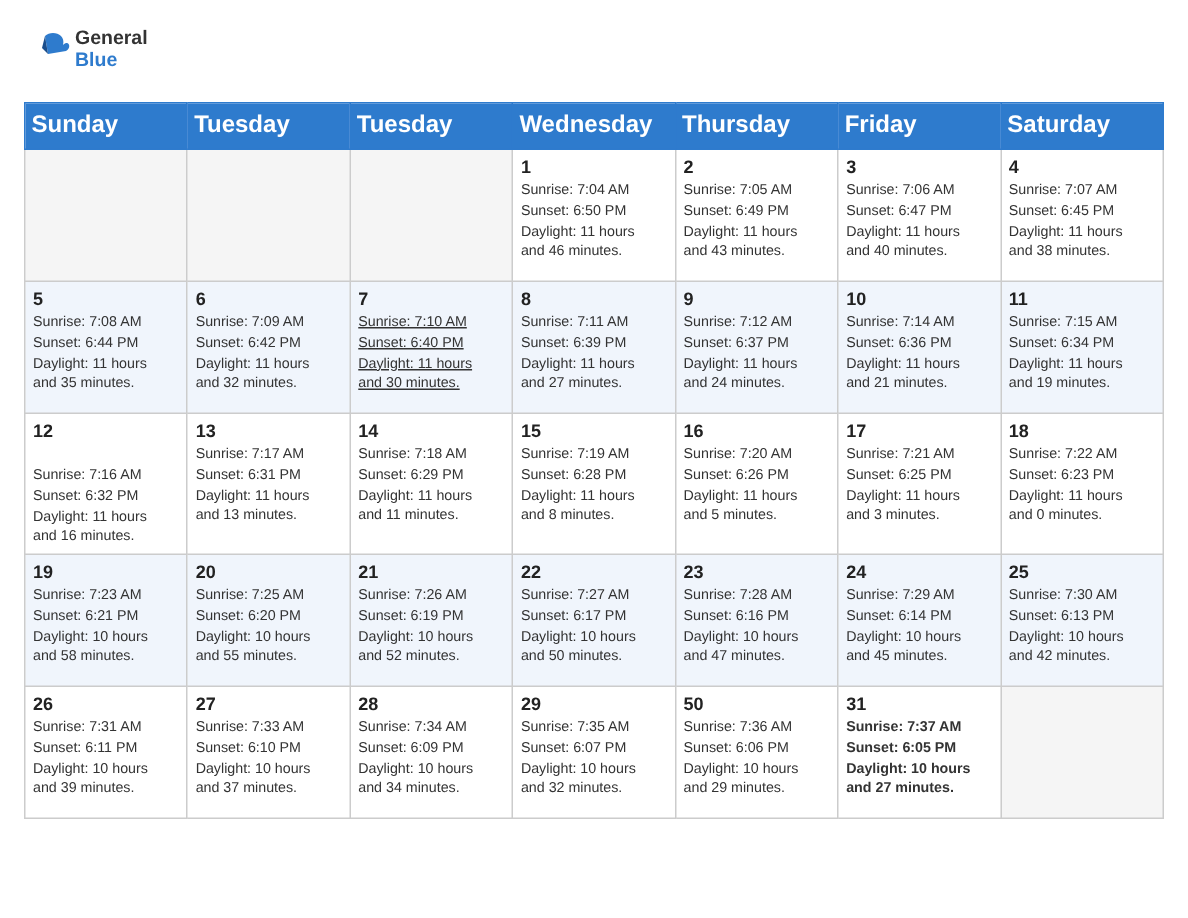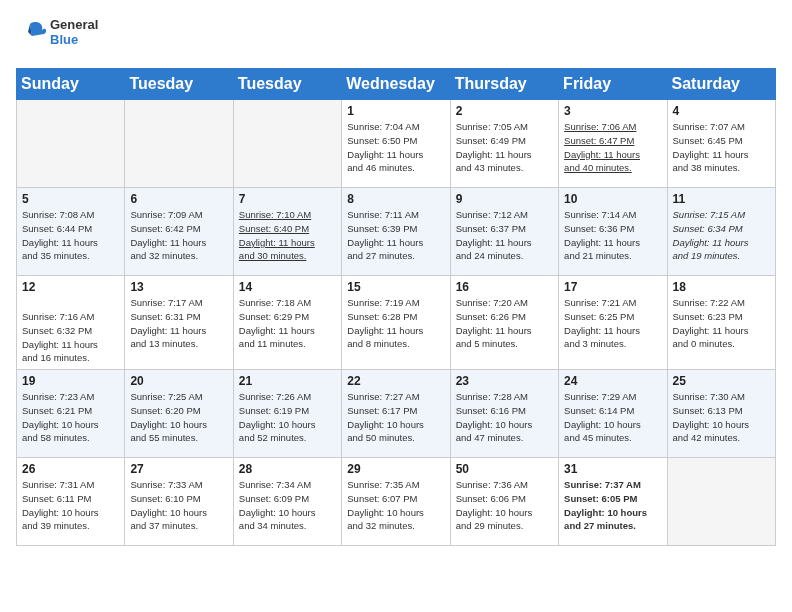--- a/index.html
+++ b/index.html
@@ -125,21 +125,21 @@
         </td>
         <td>
           <span class="day-number">2</span>
           <div class="day-info" style="white-space: pre-line;">Sunrise: 7:05 AM
 Sunset: 6:49 PM
 Daylight: 11 hours
 and 43 minutes.</div>
         </td>
         <td>
           <span class="day-number">3</span>
-          <div class="day-info" style="white-space: pre-line; text-decoration: underline;">Sunrise: 7:06 AM
+          <div class="day-info" style="white-space: pre-line;">Sunrise: 7:06 AM
 Sunset: 6:47 PM
 Daylight: 11 hours
 and 40 minutes.</div>
         </td>
         <td>
           <span class="day-number">4</span>
           <div class="day-info" style="white-space: pre-line;">Sunrise: 7:07 AM
 Sunset: 6:45 PM
 Daylight: 11 hours
 and 38 minutes.</div>
@@ -183,21 +183,21 @@
         </td>
         <td>
           <span class="day-number">10</span>
           <div class="day-info" style="white-space: pre-line;">Sunrise: 7:14 AM
 Sunset: 6:36 PM
 Daylight: 11 hours
 and 21 minutes.</div>
         </td>
         <td>
           <span class="day-number">11</span>
-          <div class="day-info" style="white-space: pre-line; font-style: italic;">Sunrise: 7:15 AM
+          <div class="day-info" style="white-space: pre-line;">Sunrise: 7:15 AM
 Sunset: 6:34 PM
 Daylight: 11 hours
 and 19 minutes.</div>
         </td>
       </tr>
       <tr>
         <td>
           <span class="day-number">12</span>
           <div class="day-info" style="white-space: pre-line; margin-top: 16px;">Sunrise: 7:16 AM
 Sunset: 6:32 PM

